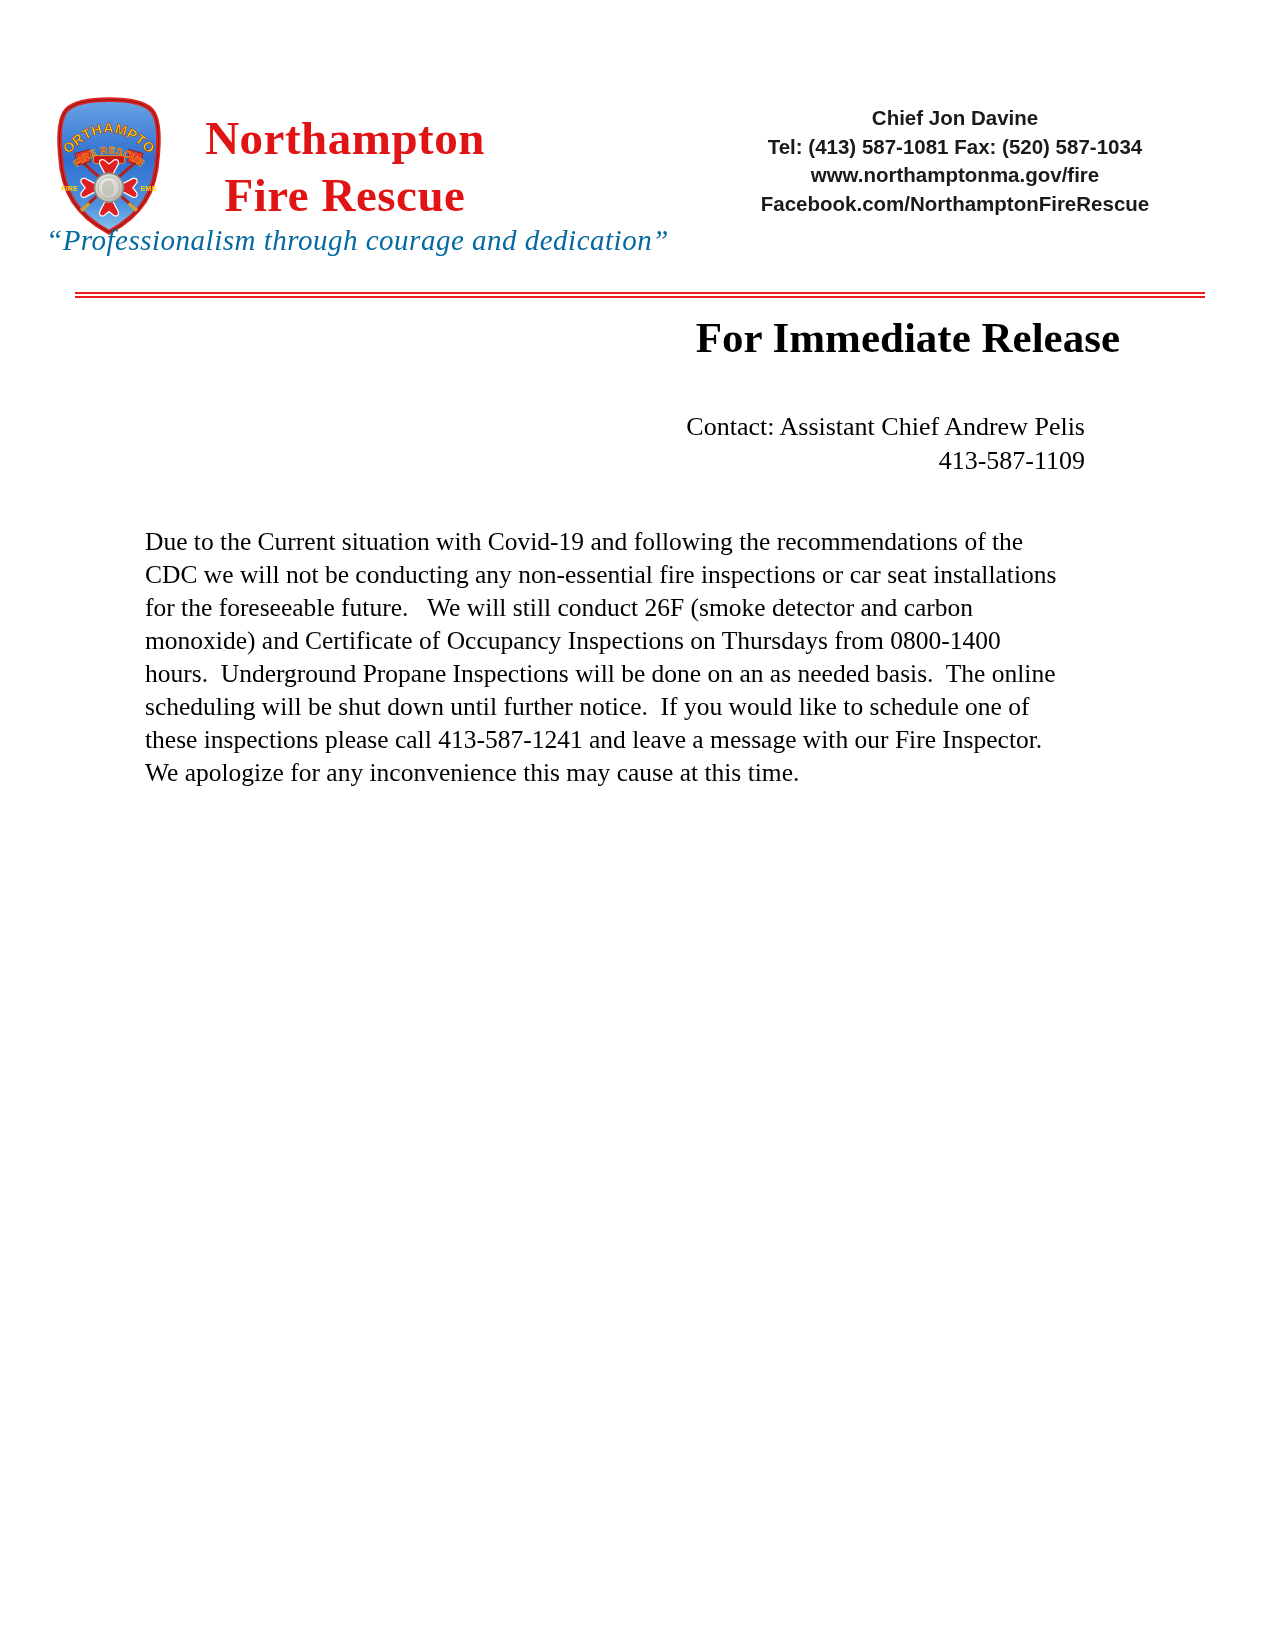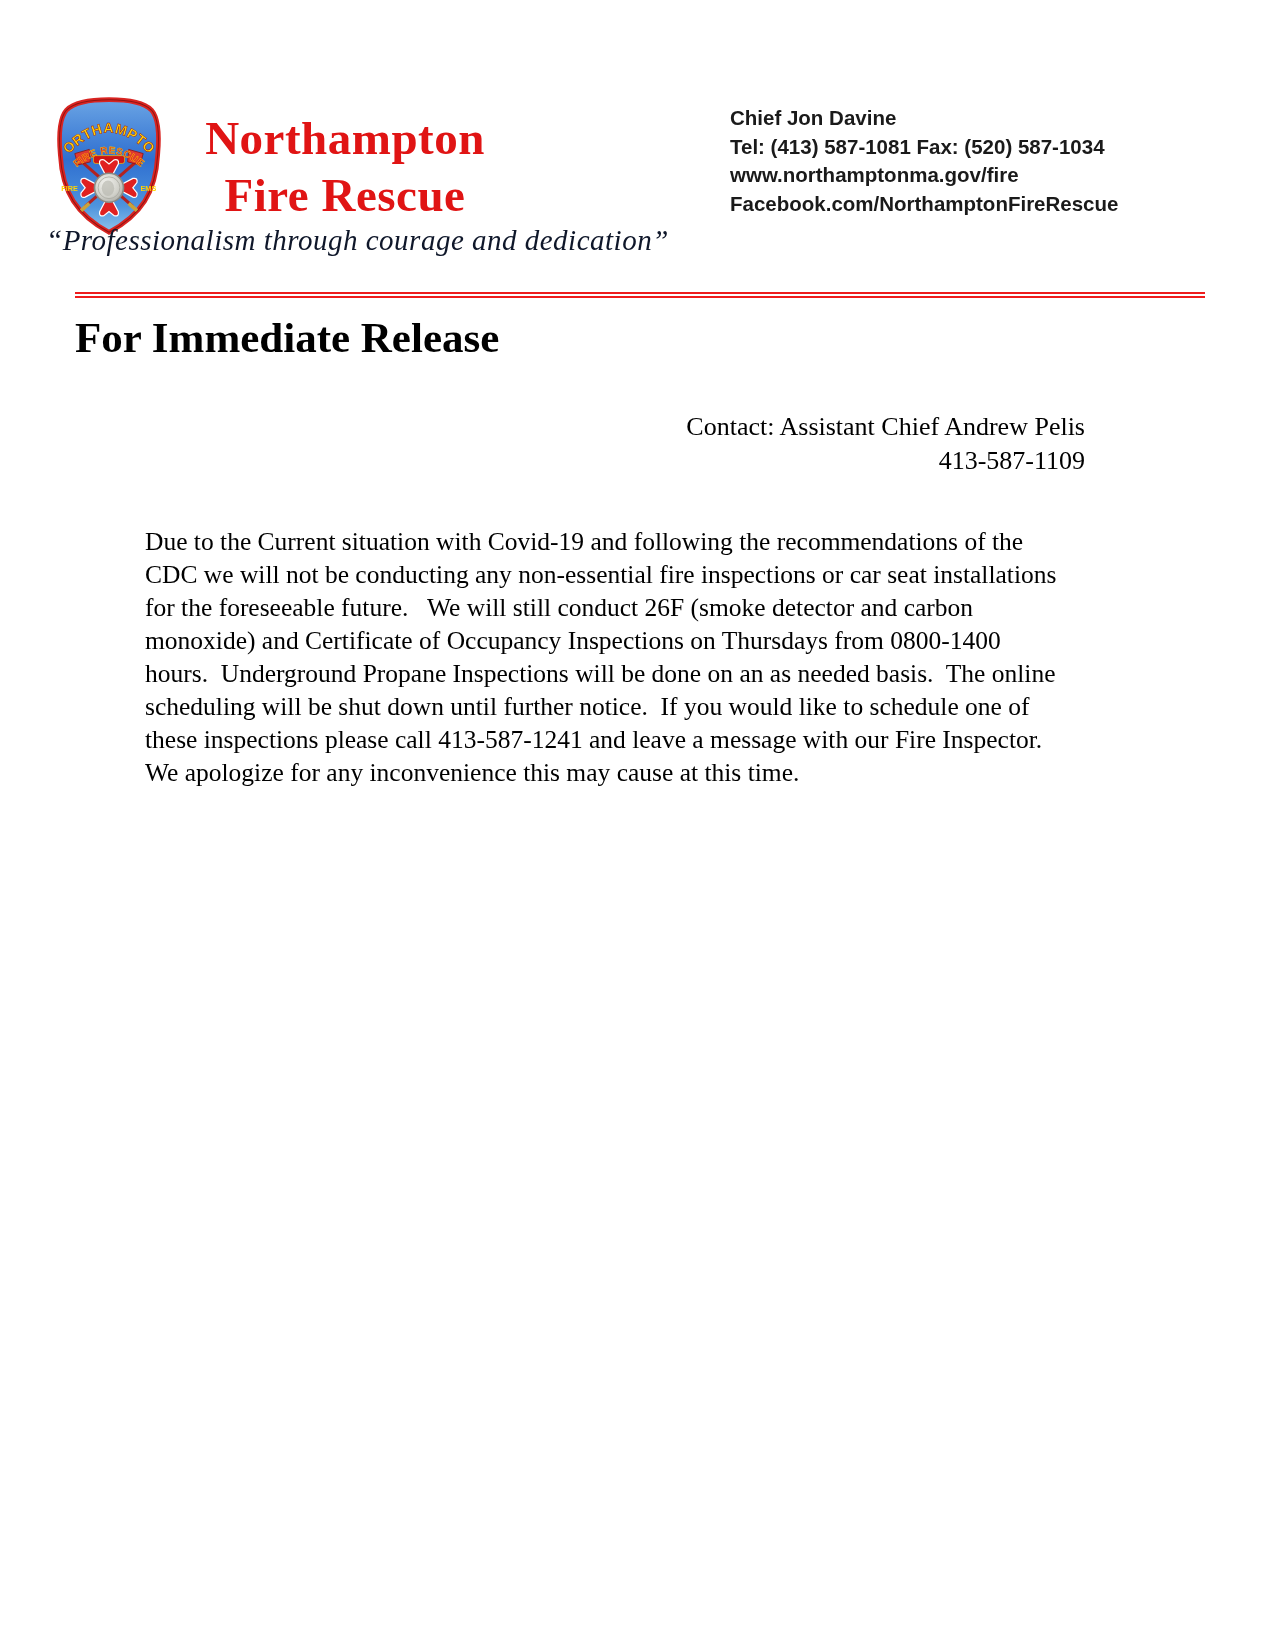--- a/index.html
+++ b/index.html
@@ -32,48 +32,49 @@
     color: #e01414;
     letter-spacing: 0.5px;
   }
   .tagline {
     position: absolute;
     left: 46px; top: 224px;
     width: 545px;
     font-style: italic;
     font-size: 29px;
     letter-spacing: 0.5px;
-    color: #0f172a;
+    color: #0369a1;
     white-space: nowrap;
   }
   .contact-block {
     position: absolute;
     left: 730px; top: 104px;
     width: 450px;
+    text-align: center;
     font-family: "Liberation Sans", sans-serif;
     font-weight: bold;
     font-size: 20.5px;
     line-height: 28.5px;
     color: #1a1a1a;
   }
   .rule {
     position: absolute;
     left: 75px; top: 292px;
     width: 1130px; height: 6px;
     background: #ffffff;
     border-top: 2.5px solid #ee1c1c;
     border-bottom: 2.5px solid #ee1c1c;
   }
 
   
   .release-title {
     position: absolute;
     left: 75px; top: 313px;
     width: 1045px;
-    text-align: left;
+    text-align: right;
     font-weight: bold;
     font-size: 43px;
     color: #000;
   }
   .release-contact {
     position: absolute;
     left: 145px; top: 410px;
     width: 940px;
     text-align: right;
     font-size: 26px;

